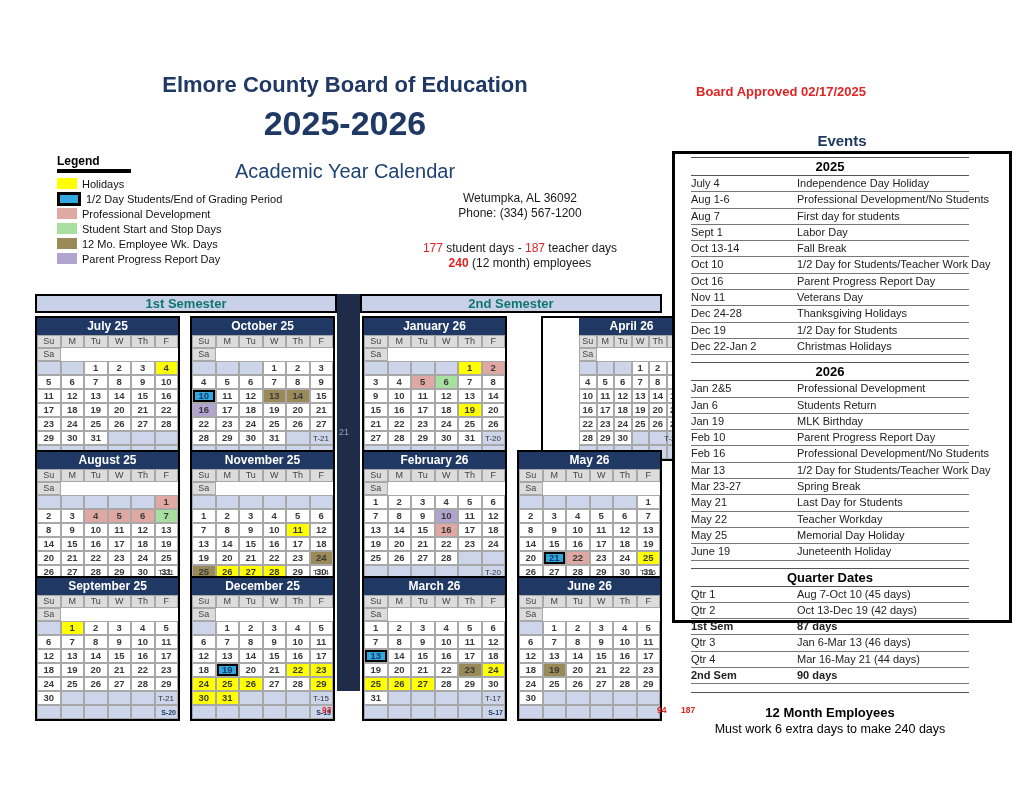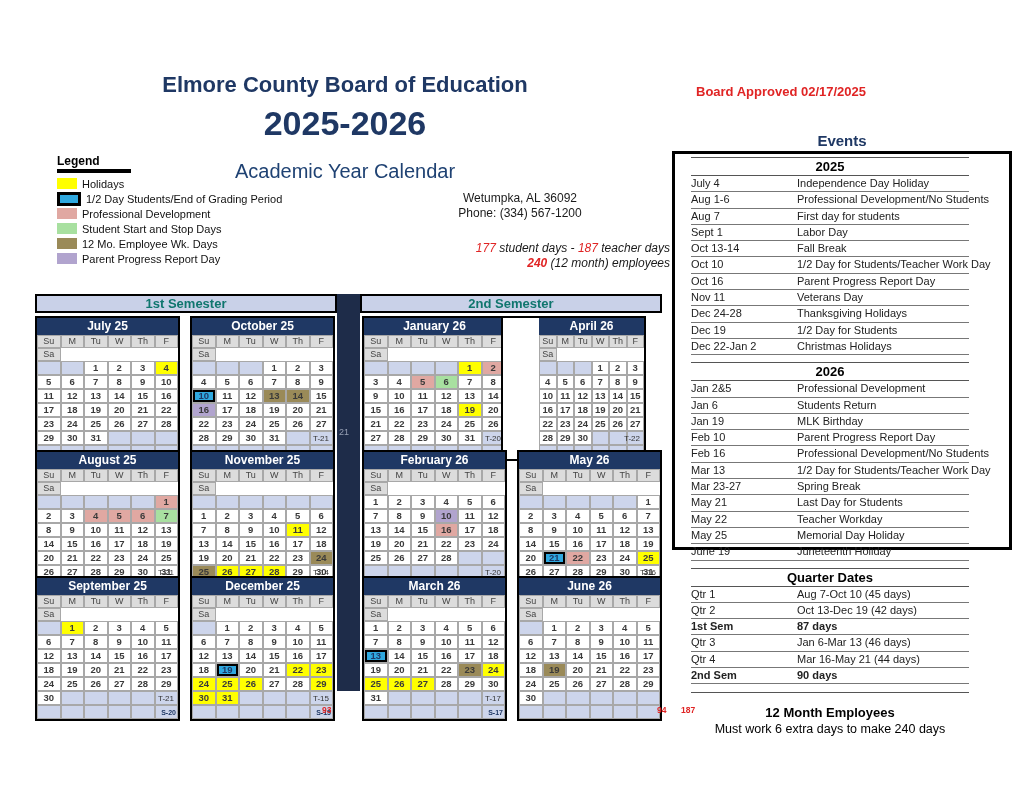--- a/index.html
+++ b/index.html
@@ -9,22 +9,22 @@
   
   .org-title { position:absolute; left:120px; top:72px; width:450px; text-align:center;
     font-size:22px; font-weight:bold; color:var(--navy); }
   .year-title { position:absolute; left:120px; top:104px; width:450px; text-align:center;
     font-size:34px; font-weight:bold; color:var(--navy); }
   .subtitle { position:absolute; left:120px; top:160px; width:450px; text-align:center;
     font-size:20px; font-weight:normal; color:#1f4273; }
   .board-approved { position:absolute; left:696px; top:84px; font-size:13px; font-weight:bold; color:var(--red); }
   .contact { position:absolute; left:400px; top:191px; width:240px; text-align:center;
     font-size:12px; line-height:15px; color:#1a1a1a; }
-  .counts { position:absolute; left:370px; top:241px; width:300px; text-align:right;
-    font-size:12px; line-height:15px; color:#1a1a1a;font-style:italic; }
+  .counts { position:absolute; left:370px; top:241px; width:300px; text-align:center;
+    font-size:12px; line-height:15px; color:#1a1a1a; }
   .red { color:var(--red); }
   .bold { font-weight:bold; }
 
   
   .legend { position:absolute; left:57px; top:154px; }
   .legend-title { font-size:12px; font-weight:bold; color:#000; border-bottom:4px solid #000;
     width:74px; padding-bottom:1px; margin-bottom:3px; }
   .legend-item { display:flex; align-items:center; height:15px; }
   .legend-swatch { width:20px; height:11px; margin-right:5px; flex-shrink:0; }
   .sw-holiday { background:var(--holiday); }
@@ -58,21 +58,21 @@
   .hl-emp { background:var(--emp); }
   .hl-ppr { background:var(--ppr); }
   .s-cell { font-size:7px; font-weight:600; color:#1f3864; text-align:right; padding-right:1px; line-height:13px; }
   .t-label { position:absolute; top:116px; right:4px; font-size:8px; color:#333; }
   .total-num { position:absolute; font-size:8.5px; font-weight:bold; color:var(--red); }
   .tot1 { left:322px; top:705px; } .tot2 { left:657px; top:705px; } .tot3 { left:681px; top:705px; }
 
   
   .events-title { position:absolute; left:672px; top:132px; width:340px; text-align:center;
     font-size:15px; font-weight:bold; color:var(--navy); }
-  .events-panel { position:absolute; left:672px; top:151px; width:340px; height:399px;
+  .events-panel { position:absolute; left:672px; top:151px; width:340px; height:472px;
     border:3px solid #000; background:#fff; padding:3px 0 0 16px; }
   .ev-section, .quarters, .panel-footer { width:278px; }
   .sec-heading { font-size:13px; font-weight:bold; color:#000; text-align:center; line-height:17px;
     border-bottom:1px solid #555; border-top:1px solid #555; }
   .ev-section + .ev-section, .quarters { margin-top:7px; }
   .ev-row { display:flex; border-bottom:1px solid #777; font-size:11px; line-height:15.3px;
     color:#222; white-space:nowrap; }
   .ev-date { width:106px; flex-shrink:0; }
   .ev-desc { flex-shrink:0; }
   .ev-row.bold-row { font-weight:bold; }
@@ -300,21 +300,21 @@
           <span class="day-cell blank"></span>
           <span class="day-cell blank"></span>
           <span class="day-cell blank"></span>
           <span class="day-cell blank"></span>
           <span class="day-cell blank"></span>
           <span class="day-cell blank"></span>
           <span class="day-cell blank s-cell">S-18</span>
         </div>
         <div class="t-label">T-20</div>
       </div>
-      <div class="cal" style="left: 501px; top: 316px; padding-left: 36px;">
+      <div class="cal" style="left: 541px; top: 316px; padding-left: 36px;">
         <div class="cal-header">April 26</div>
         <div class="cal-grid">
           <span class="dn-cell">Su</span>
           <span class="dn-cell">M</span>
           <span class="dn-cell">Tu</span>
           <span class="dn-cell">W</span>
           <span class="dn-cell">Th</span>
           <span class="dn-cell">F</span>
           <span class="dn-cell">Sa</span>
         </div>

